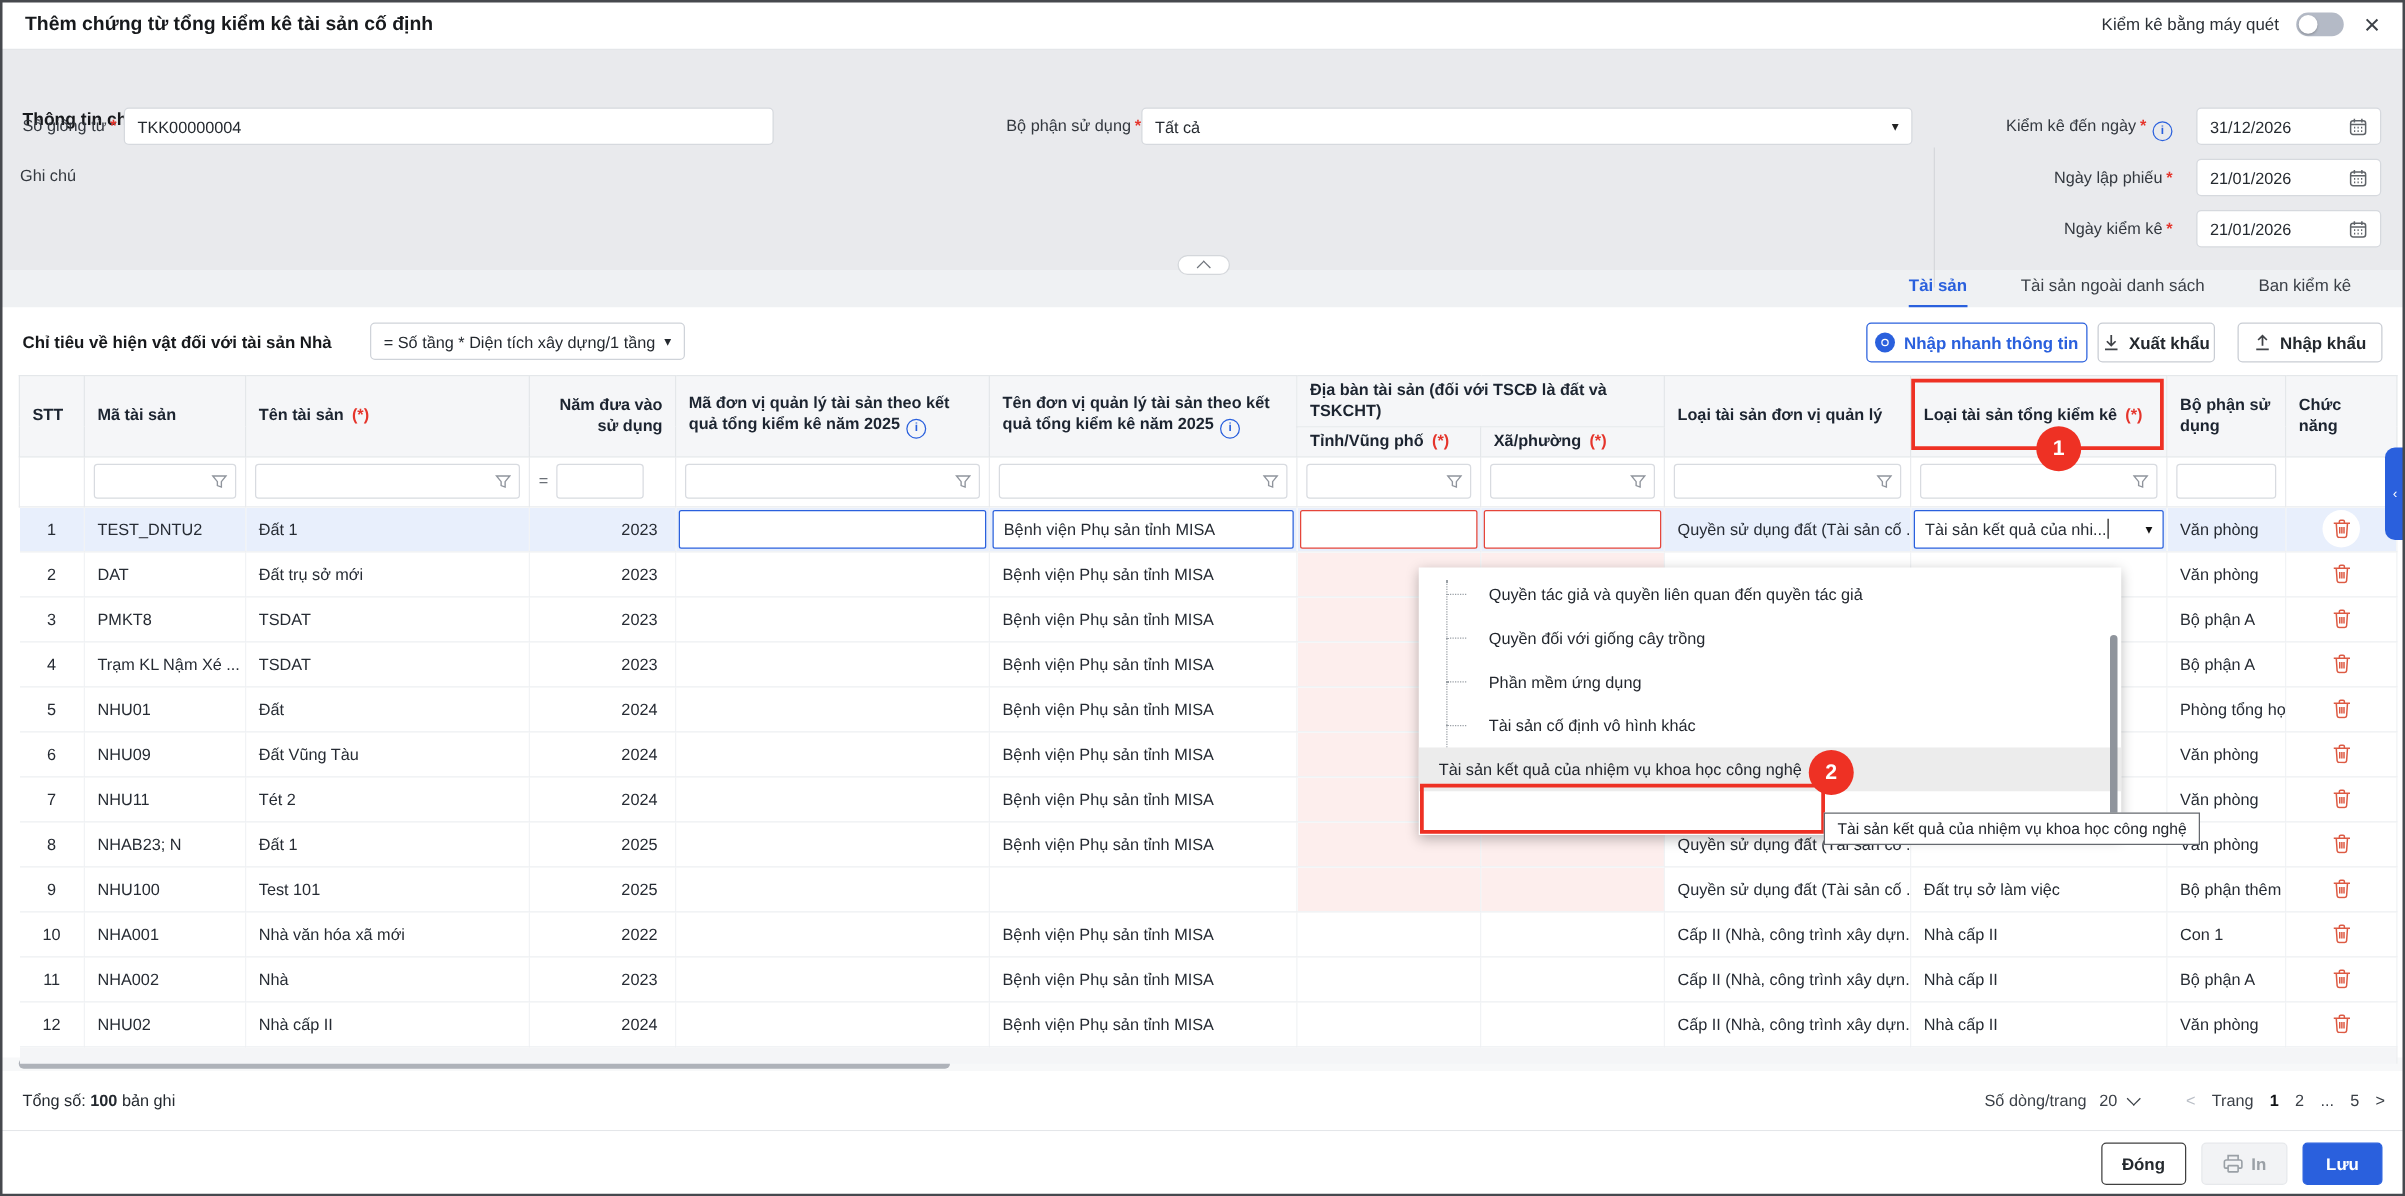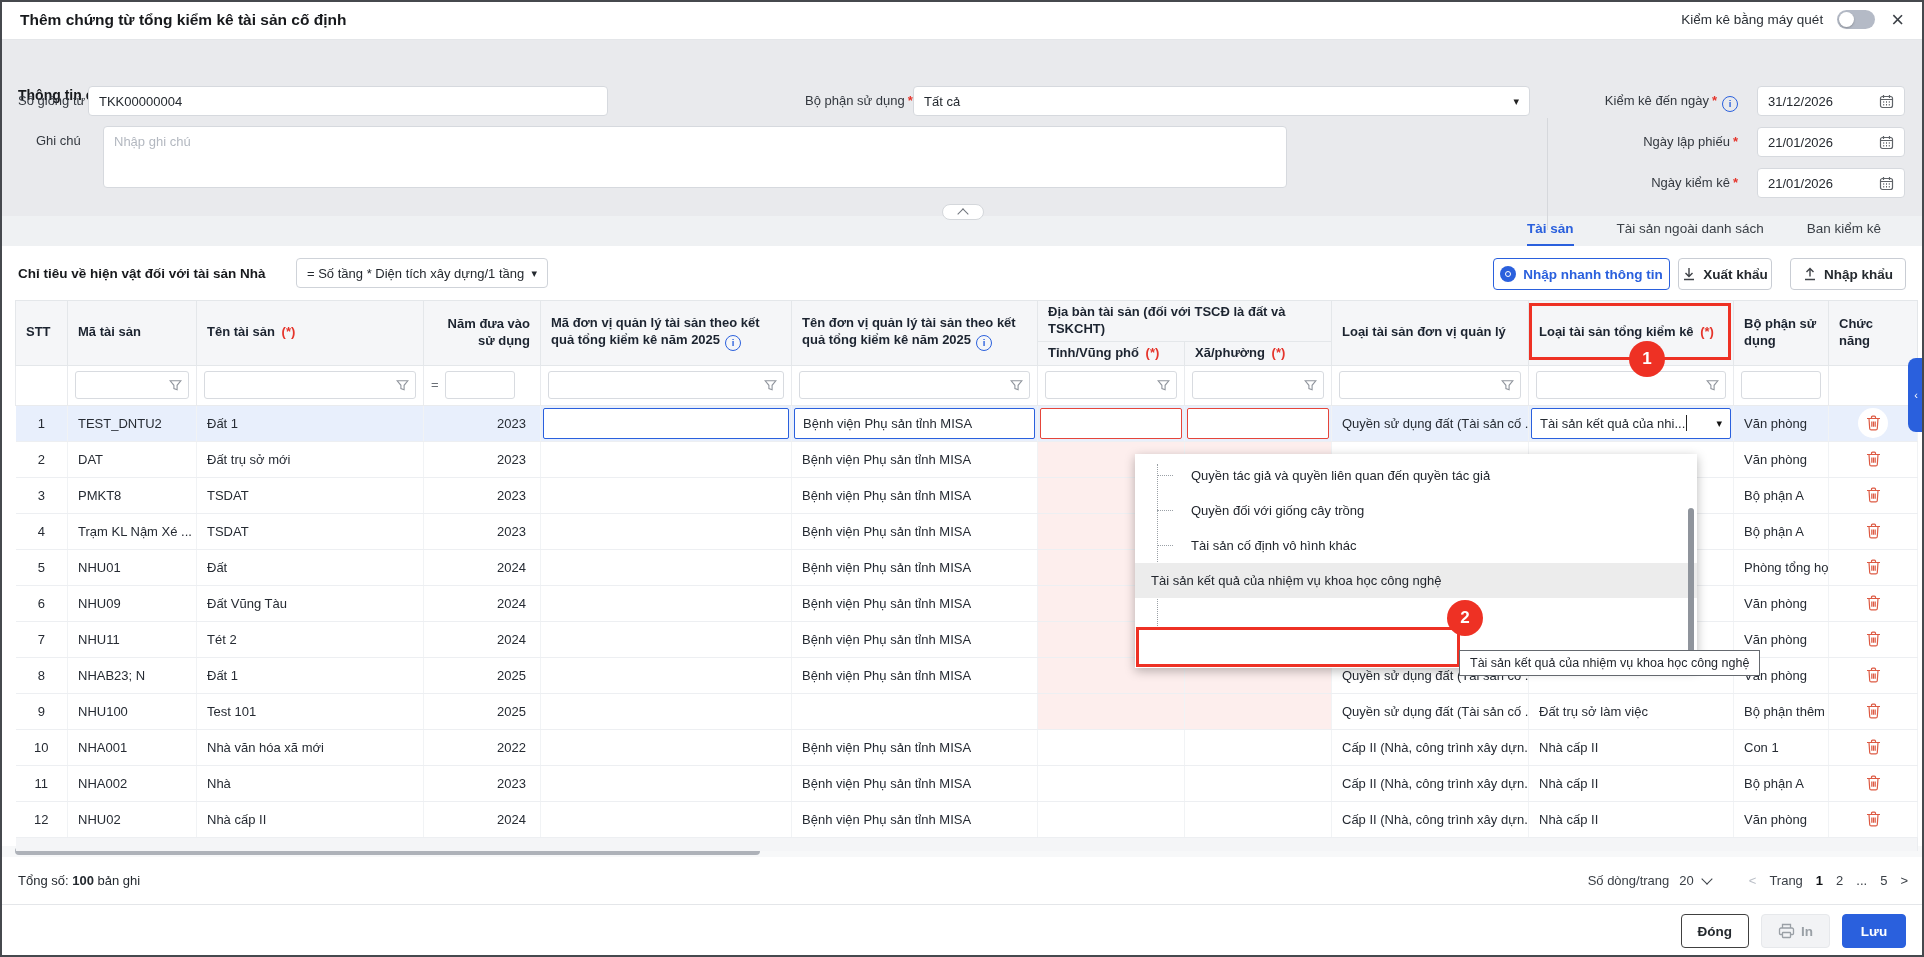--- a/index.html
+++ b/index.html
@@ -145,37 +145,34 @@
     <span class="close-x">×</span>
   </div>
 </div>
 
 <div class="form-section">
   <div class="sec-title">Thông tin chung</div>
 
   <div class="flabel" style="left:18px;top:53px;">
     <span>Số giống từ</span><span class="req">*</span>
   </div>
-  <div class="tb" style="left:88px;top:46px;width:520px;height:30px;">
+  <div class="tb" style="left:99px;top:46px;width:520px;height:30px;">
     <span>TKK00000004</span>
   </div>
 
   <div class="flabel" style="left:805px;top:53px;">
     <span>Bộ phận sử dụng</span><span class="req">*</span>
   </div>
   <div class="tb" style="left:913px;top:46px;width:617px;height:30px;">
     <span>Tất cả</span>
     <span class="caret">▾</span>
   </div>
 
-  <div class="flabel" style="left:36px;top:93px;">
+  <div class="flabel" style="left:16px;top:93px;">
     <span>Ghi chú</span>
-  </div>
-  <div class="tb" style="left:103px;top:86px;width:1184px;height:62px;align-items:flex-start;padding-top:7px;">
-    <span class="placeholder">Nhập ghi chú</span>
   </div>
 
   <div class="vdivider"></div>
 
   <div class="flabel rlabel" style="left:1552px;top:53px;">
     <span>Kiểm kê đến ngày</span><span class="req">*</span><span class="info-i">i</span>
   </div>
   <div class="tb" style="left:1757px;top:46px;width:148px;height:30px;">
     <span>31/12/2026</span>
     <span class="cal-icon">
@@ -597,20 +594,21 @@
 
 <div class="side-handle">
     <span>‹</span>
   </div>
 
 <div class="dropdown-panel">
   <span class="dd-tree"></span>
   <div id="dd-items">
       <div class="dd-item child">Quyền tác giả và quyền liên quan đến quyền tác giả</div>
       <div class="dd-item child">Quyền đối với giống cây trồng</div>
+      <div class="dd-item child">Phần mềm ứng dụng</div>
       <div class="dd-item child">Tài sản cố định vô hình khác</div>
       <div class="dd-item root hl">Tài sản kết quả của nhiệm vụ khoa học công nghệ</div>
     </div>
   <span class="dd-scroll"></span>
 </div>
 <div class="anno-box" id="box2"></div>
 <div class="anno-badge" id="badge2">2</div>
 <div class="dd-tooltip">Tài sản kết quả của nhiệm vụ khoa học công nghệ</div>
 
 <div class="hscroll">

